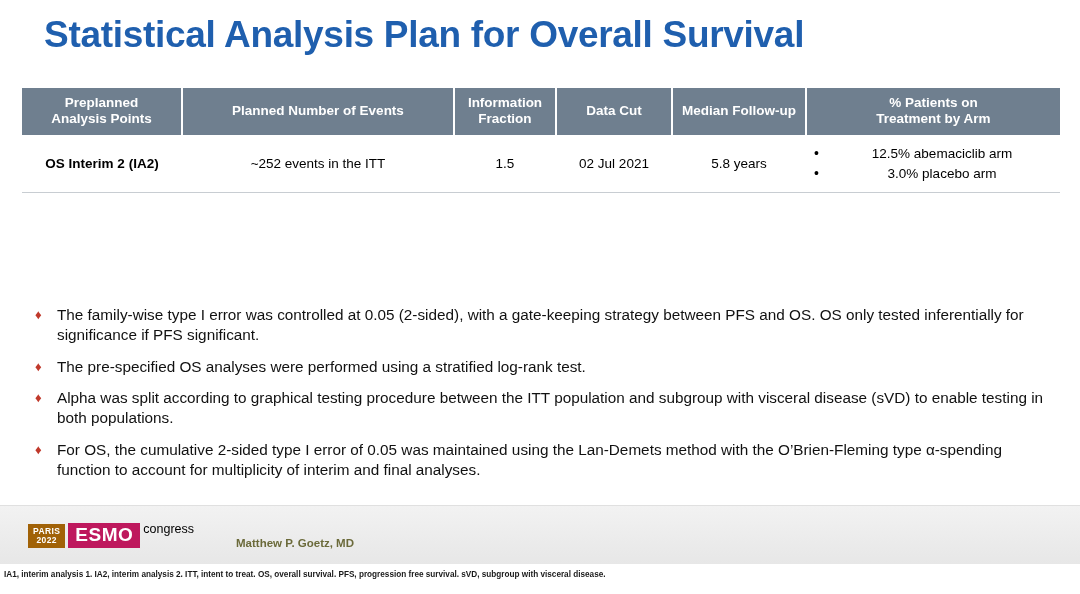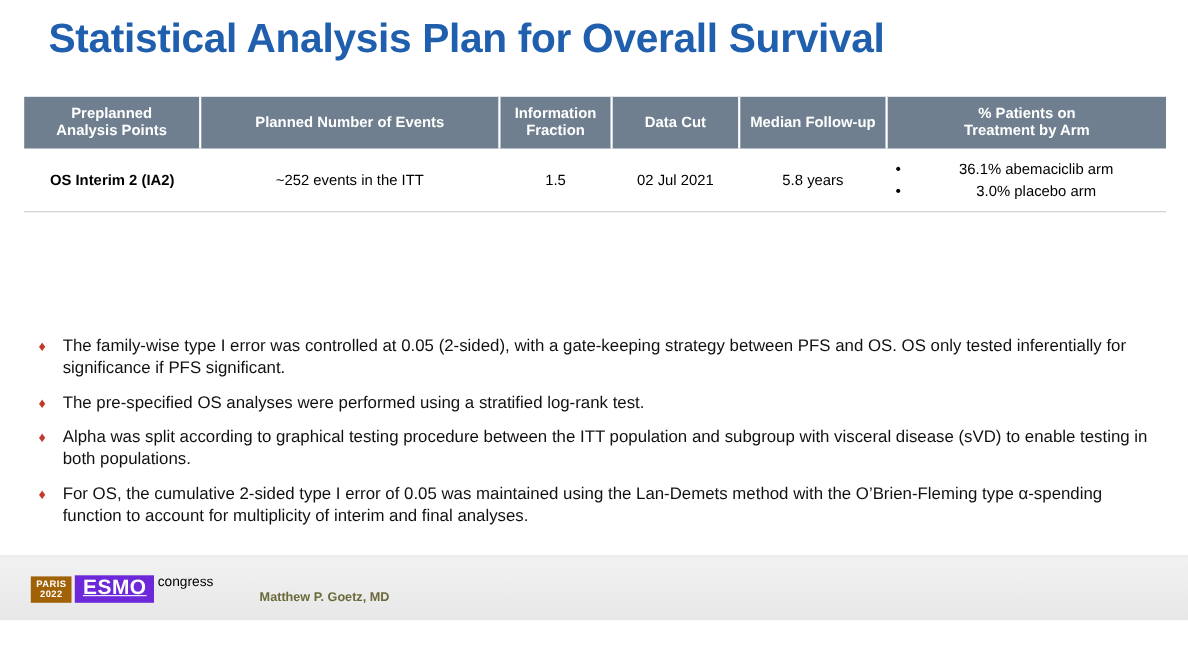--- a/index.html
+++ b/index.html
@@ -157,28 +157,27 @@
     background: #a16207;
     color: #ffffff;
     font-size: 8.5px;
     font-weight: bold;
     line-height: 1.05;
     padding: 3px 5px;
     text-align: center;
     letter-spacing: 0.4px;
   }
   .logo-esmo {
-    background: #6d28d9;
+    background: #be185d;
     color: #ffffff;
     font-size: 19px;
     font-weight: bold;
     padding: 1px 7px 2px 7px;
     margin-left: 3px;
     letter-spacing: 0.5px;
-    text-decoration: underline;
   }
   .logo-congress {
     color: #000000;
     font-size: 12.5px;
     margin-left: 3px;
     position: relative;
     top: -12px;
   }
   .presenter {
     position: absolute;
@@ -250,21 +249,21 @@
         <tr class="row-line">
           <td class="col-point">OS Interim 2 (IA2)</td>
           <td>
             <div>~252 events in the ITT</div>
           </td>
           <td>1.5</td>
           <td>02 Jul 2021</td>
           <td>5.8 years</td>
           <td class="col-bullets">
             <ul class="arm-list">
-              <li>36.1% abemaciclib arm</li>
+              <li>12.5% abemaciclib arm</li>
               <li>3.0% placebo arm</li>
             </ul>
           </td>
         </tr>
       </tbody>
     </table>
   </div>
 
   <div class="bullets">
     <div class="bullet">
@@ -291,14 +290,15 @@
   <div class="logo-group">
     <div class="logo-paris">
       <div>PARIS</div>
       <div>2022</div>
     </div>
     <div class="logo-esmo">ESMO</div>
     <div class="logo-congress">congress</div>
   </div>
 
   <div class="presenter">Matthew P. Goetz, MD</div>
+  <div class="abbrev">IA1, interim analysis 1. IA2, interim analysis 2. ITT, intent to treat. OS, overall survival. PFS, progression free survival. sVD, subgroup with visceral disease.</div>
 
 </div>
 
 </body></html>

